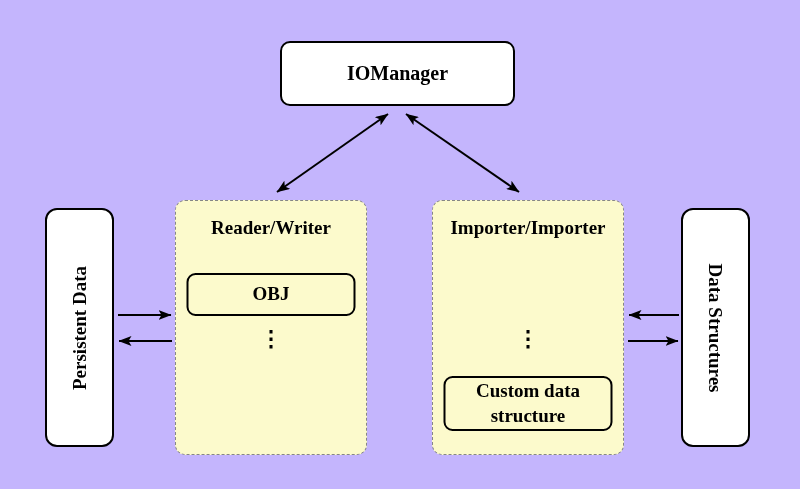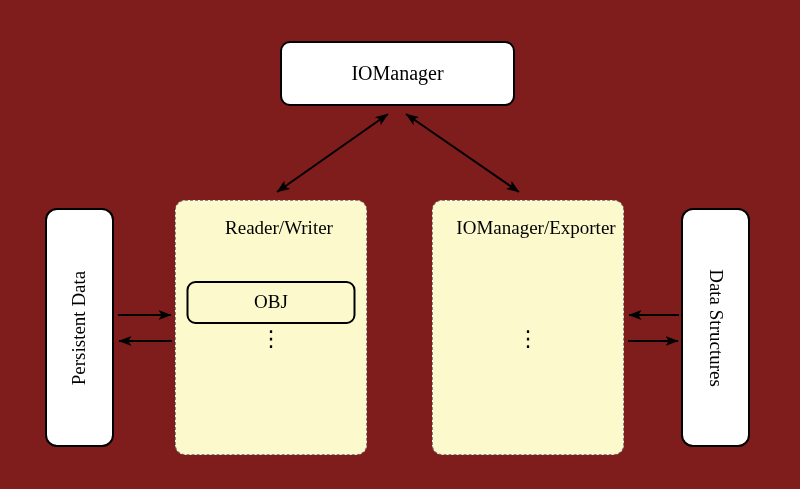--- a/index.html
+++ b/index.html
@@ -3,52 +3,52 @@
 <meta charset="utf-8">
 <style>
   html, body { margin: 0; padding: 0; }
   body {
     width: 800px; height: 489px;
     background: #ffffff;
     font-family: "Liberation Serif", "DejaVu Serif", serif;
     color: #000;
     overflow: hidden;
   }
-  .canvas { position: relative; width: 800px; height: 489px; background: #7f1d1d; }
+  .canvas { position: relative; width: 800px; height: 489px; background: #c4b5fd; font-weight: bold; }
 
   .arrows { position: absolute; left: 0; top: 0; width: 800px; height: 489px; pointer-events: none; }
 
   
   .iomanager {
     position: absolute; left: 280px; top: 41px; width: 231px; height: 61px;
     background: #ffffff; border: 2.5px solid #000; border-radius: 10px;
     display: flex; align-items: center; justify-content: center;
     font-size: 20px;
   }
 
   
   .group {
     position: absolute; top: 200px; width: 190px; height: 253px;
     background: #FCFACC; border: 1.6px dashed #868686; border-radius: 10px;
   }
   .group.rw { left: 175px; }
   .group.ie { left: 432px; }
   .gtitle {
     position: absolute; top: 16px; left: 0; width: 100%;
-    text-align: center; font-size: 19px; margin-left: 8px;
+    text-align: center; font-size: 19px;
   }
   .ibox {
     position: absolute; left: 50%; transform: translateX(-50%);
     width: 165px; background: #FCFACC;
     border: 2.5px solid #000; border-radius: 9px;
     display: flex; align-items: center; justify-content: center;
     text-align: center; font-size: 19px; line-height: 1.3;
     white-space: pre-line;
   }
-  .ibox.first { top: 80px; height: 39px; }
+  .ibox.first { top: 72px; height: 39px; }
   .ibox.second { top: 175px; height: 51px; }
   .dots {
     position: absolute; top: 127px; left: 0; width: 100%;
     text-align: center; font-size: 22px; line-height: 1;
   }
 
   
   .vbox {
     position: absolute; top: 208px; width: 65px; height: 235px;
     background: #ffffff; border: 2.5px solid #000; border-radius: 12px;
@@ -91,17 +91,19 @@
     <span class="vtext rotcw">Data Structures</span>
   </div>
 
   <div class="group rw">
     <div class="gtitle">Reader/Writer</div>
     <div class="ibox first">OBJ</div>
     <div class="dots">⋮</div>
   </div>
 
   <div class="group ie">
-    <div class="gtitle">IOManager/Exporter</div>
+    <div class="gtitle">Importer/Importer</div>
     <div class="dots">⋮</div>
+    <div class="ibox second">Custom data
+structure</div>
   </div>
 
 </div>
 
 </body></html>

